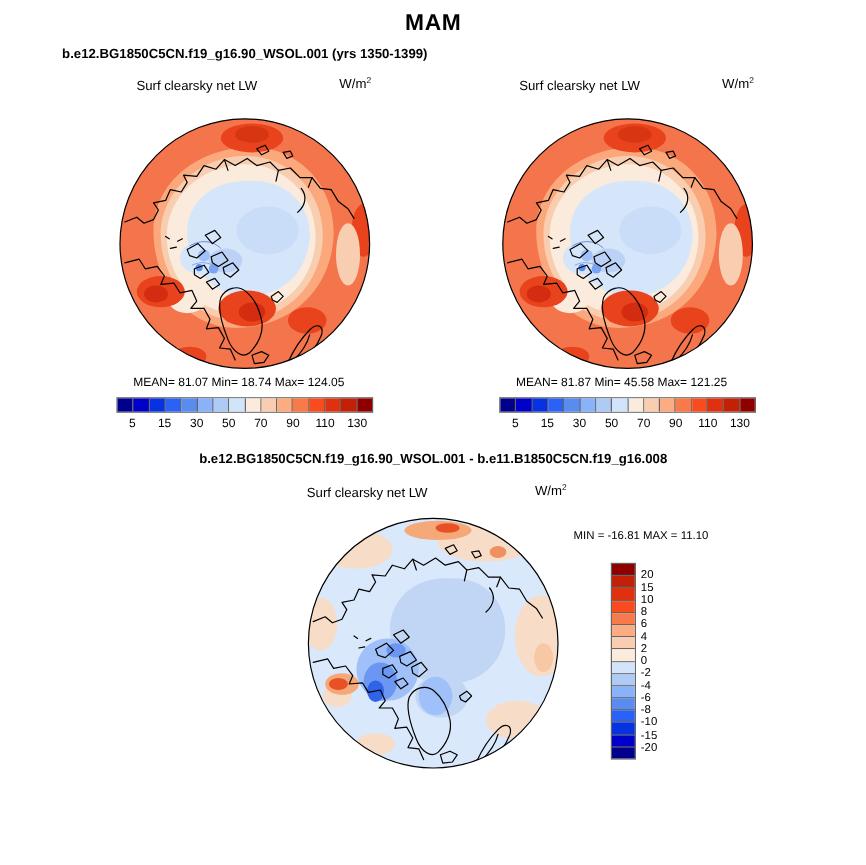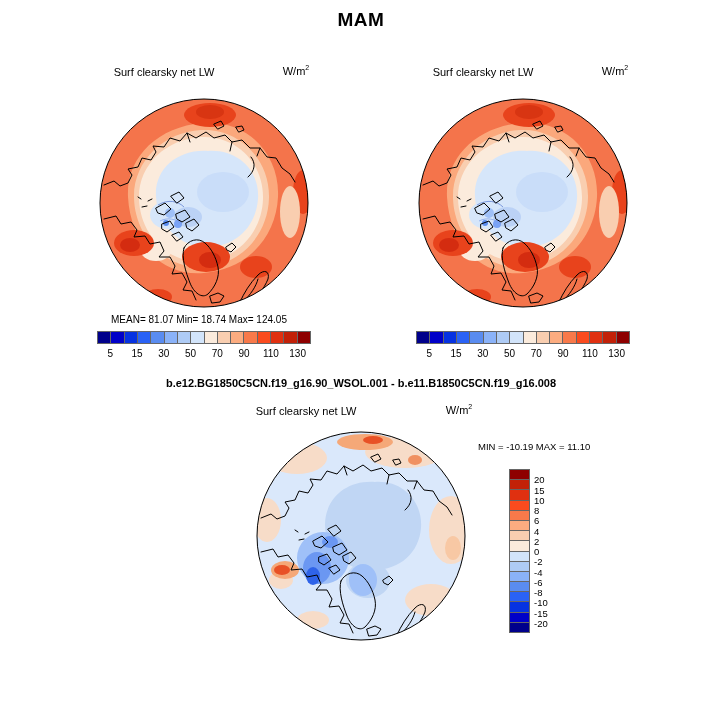--- a/index.html
+++ b/index.html
@@ -123,20 +123,21 @@
         <ellipse cx="118" cy="10" rx="10" ry="4" fill="#E85126"></ellipse>
         <ellipse cx="160" cy="30" rx="7" ry="5" fill="#F09060"></ellipse>
         <ellipse cx="30" cy="140" rx="14" ry="9" fill="#F5A878"></ellipse>
         <ellipse cx="27" cy="140" rx="8" ry="5" fill="#E85126"></ellipse>
       </g>
     </defs>
   </svg>
 
   <div class="abs main-title">MAM</div>
 
+  <div class="abs panel-header" style="left:24px;">b.e12.BG1850C5CN.f19_g16.90_WSOL.001 (yrs 1350-1399)</div>
 
   <div class="abs field-label" style="left:84px;">Surf clearsky net LW</div>
   <div class="abs units" style="left:266px;"><span>W/m</span><sup>2</sup></div>
   <div class="abs field-label" style="left:403px;">Surf clearsky net LW</div>
   <div class="abs units" style="left:585px;"><span>W/m</span><sup>2</sup></div>
 
   <svg class="map" style="left:98px;top:97px;" width="212" height="212" viewBox="0 0 212 212">
     <g clip-path="url(#mclip)">
         <use href="#topmapfill"></use>
         <use href="#coast"></use>
@@ -146,20 +147,21 @@
 
   <svg class="map" style="left:417px;top:97px;" width="212" height="212" viewBox="0 0 212 212">
     <g clip-path="url(#mclip)">
         <use href="#topmapfill"></use>
         <use href="#coast"></use>
       </g>
     <circle cx="106" cy="106" r="104" fill="none" stroke="#000" stroke-width="1"></circle>
   </svg>
 
   <div class="abs stats" style="left:49px;">MEAN=  81.07  Min=  18.74  Max= 124.05</div>
+  <div class="abs stats" style="left:368px;">MEAN=  81.87  Min=  45.58  Max= 121.25</div>
 
   <div class="abs cb-h" style="left:97px;">
       <div class="seg" style="background: rgb(0, 0, 139);"></div>
       <div class="seg" style="background: rgb(0, 0, 200);"></div>
       <div class="seg" style="background: rgb(6, 50, 225);"></div>
       <div class="seg" style="background: rgb(42, 98, 245);"></div>
       <div class="seg" style="background: rgb(90, 140, 240);"></div>
       <div class="seg" style="background: rgb(138, 178, 248);"></div>
       <div class="seg" style="background: rgb(174, 203, 245);"></div>
       <div class="seg" style="background: rgb(210, 228, 250);"></div>
@@ -207,21 +209,21 @@
       <span style="left: 43.75%;">50</span>
       <span style="left: 56.25%;">70</span>
       <span style="left: 68.75%;">90</span>
       <span style="left: 81.25%;">110</span>
       <span style="left: 93.75%;">130</span>
     </div>
 
   <div class="abs diff-header">b.e12.BG1850C5CN.f19_g16.90_WSOL.001 - b.e11.B1850C5CN.f19_g16.008</div>
   <div class="abs field-label" style="left:226px;top:405px;">Surf clearsky net LW</div>
   <div class="abs units" style="left:429px;top:403px;"><span>W/m</span><sup>2</sup></div>
-  <div class="abs minmax">MIN = -10.19 MAX =  11.10</div>
+  <div class="abs minmax">MIN = -16.81 MAX =  11.10</div>
 
   <svg class="map" style="left:255px;top:430px;" width="212" height="212" viewBox="0 0 212 212">
     <g clip-path="url(#mclip)">
         <use href="#diffmapfill"></use>
         <use href="#coast"></use>
       </g>
     <circle cx="106" cy="106" r="104" fill="none" stroke="#000" stroke-width="1"></circle>
   </svg>
 
   <div class="abs cb-v">

